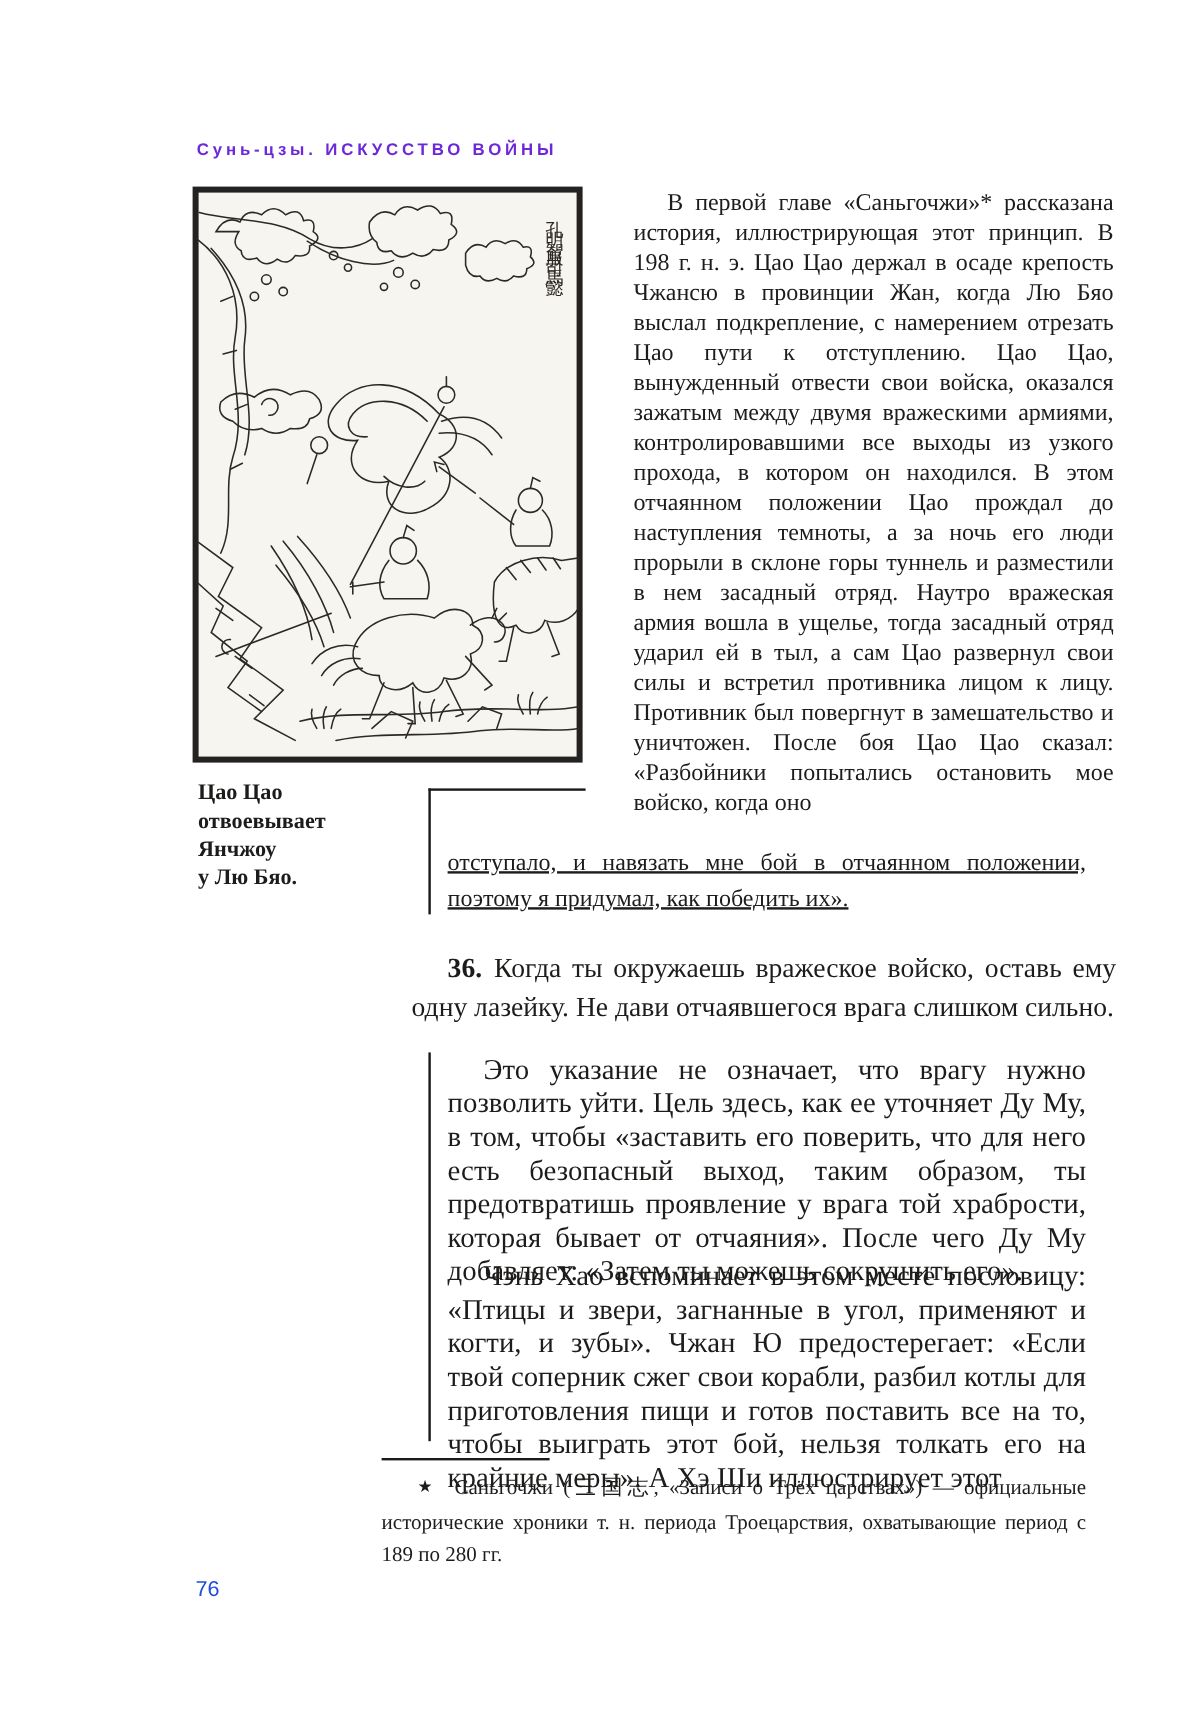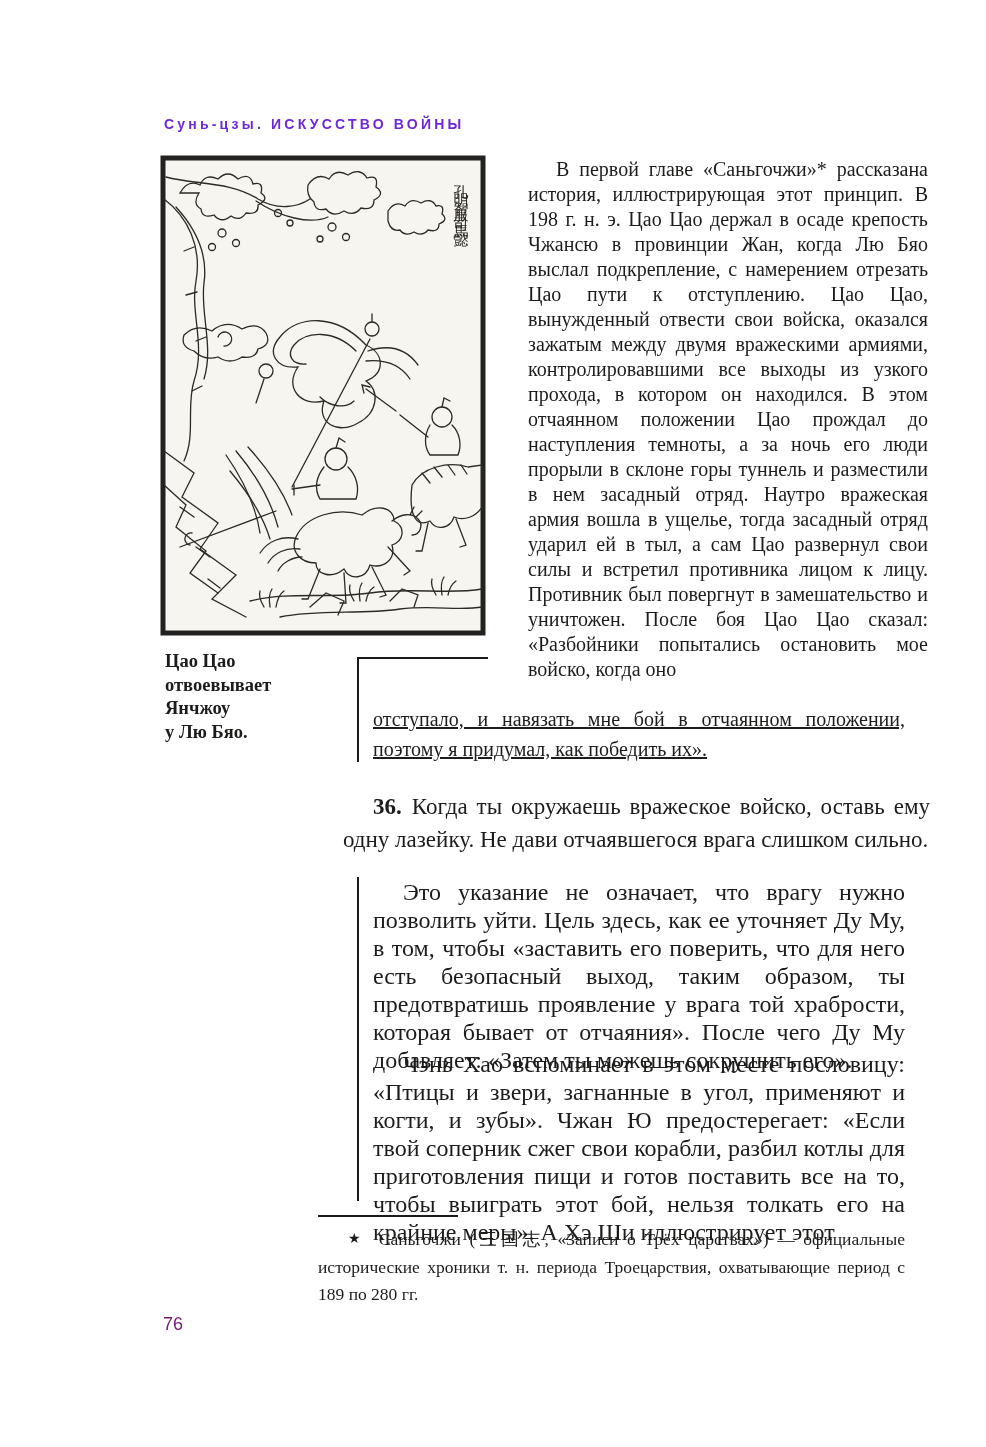--- a/index.html
+++ b/index.html
@@ -74,21 +74,21 @@
   .footnote {
     position: absolute; left: 318px; top: 1226px; width: 587px; margin: 0;
     font-size: 17.5px; line-height: 27px;
     text-align: justify; text-indent: 30px;
   }
   .fn-star { font-size: 14px; margin-right: 14px; position: relative; top: -2px; }
   .fn-term { }
   .page-number {
     position: absolute; left: 163px; top: 1314px;
     font-family: "Liberation Sans", sans-serif;
-    font-size: 18px; color: #701a75;
+    font-size: 18px; color: #1d4ed8;
   }
 </style>
 </head>
 <body>
 
 <div class="page">
 
   <div class="running-header">Сунь-цзы. ИСКУССТВО ВОЙНЫ</div>
 
   <figure class="illustration">

